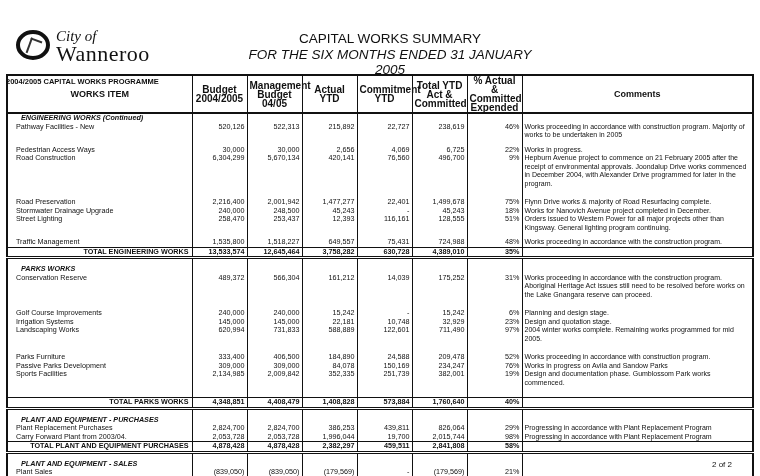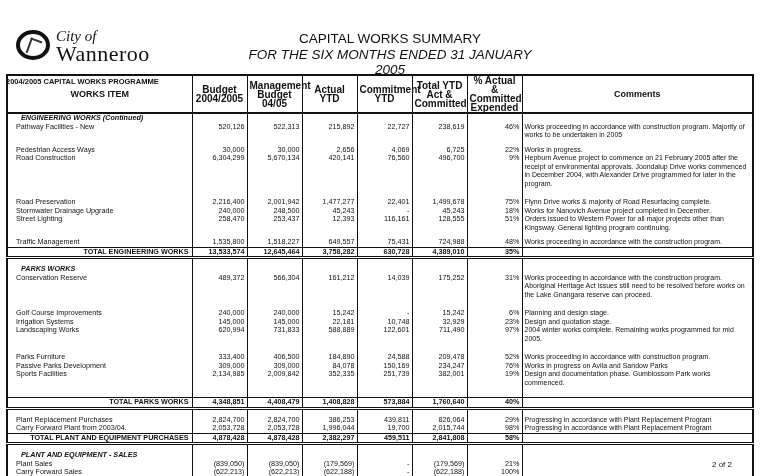--- a/index.html
+++ b/index.html
@@ -320,20 +320,30 @@
       <tr class="gap">
         <td class=""></td>
         <td class=""></td>
         <td class=""></td>
         <td class=""></td>
         <td class=""></td>
         <td class=""></td>
         <td class=""></td>
         <td class=""></td>
       </tr>
+      <tr class="section">
+        <td class="item">PLANT AND EQUIPMENT - PURCHASES</td>
+        <td class=""></td>
+        <td class=""></td>
+        <td class=""></td>
+        <td class=""></td>
+        <td class=""></td>
+        <td class=""></td>
+        <td class=""></td>
+      </tr>
       <tr>
         <td class="item">Plant Replacement Purchases</td>
         <td class="num">2,824,700</td>
         <td class="num">2,824,700</td>
         <td class="num">386,253</td>
         <td class="num">439,811</td>
         <td class="num">826,064</td>
         <td class="num">29%</td>
         <td class="comment">Progressing in accordance with Plant Replacement Program</td>
       </tr>

